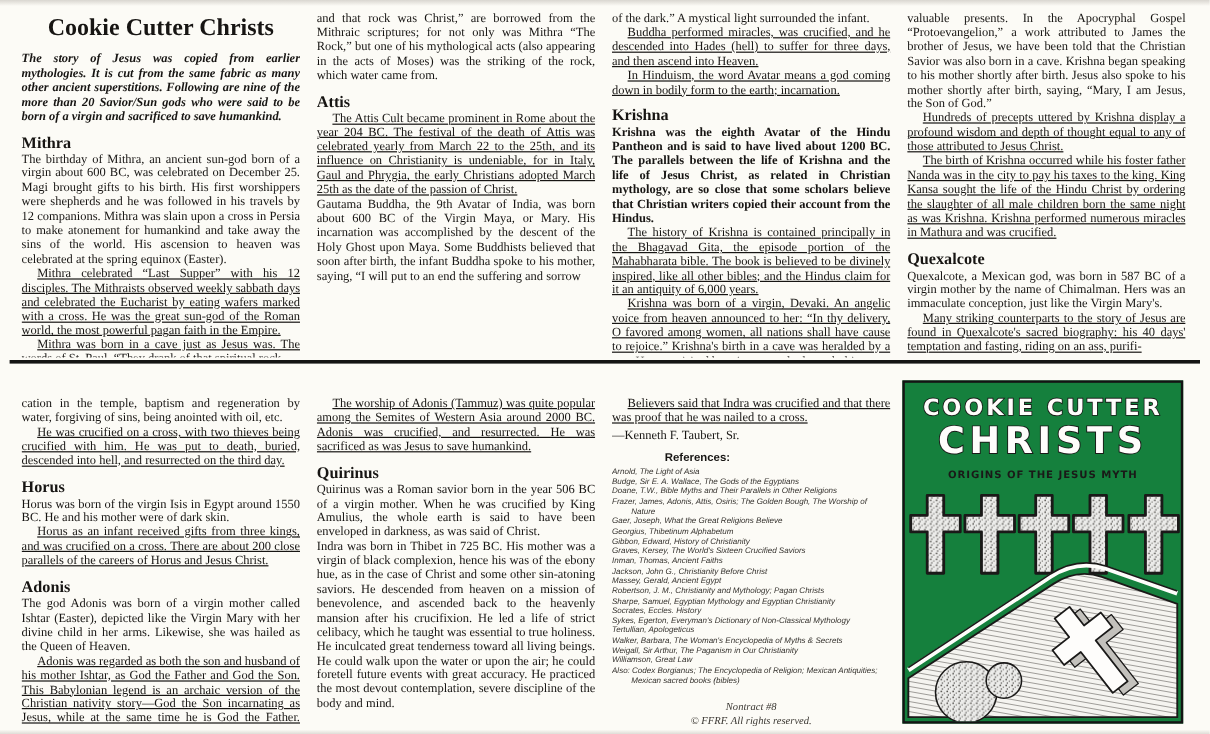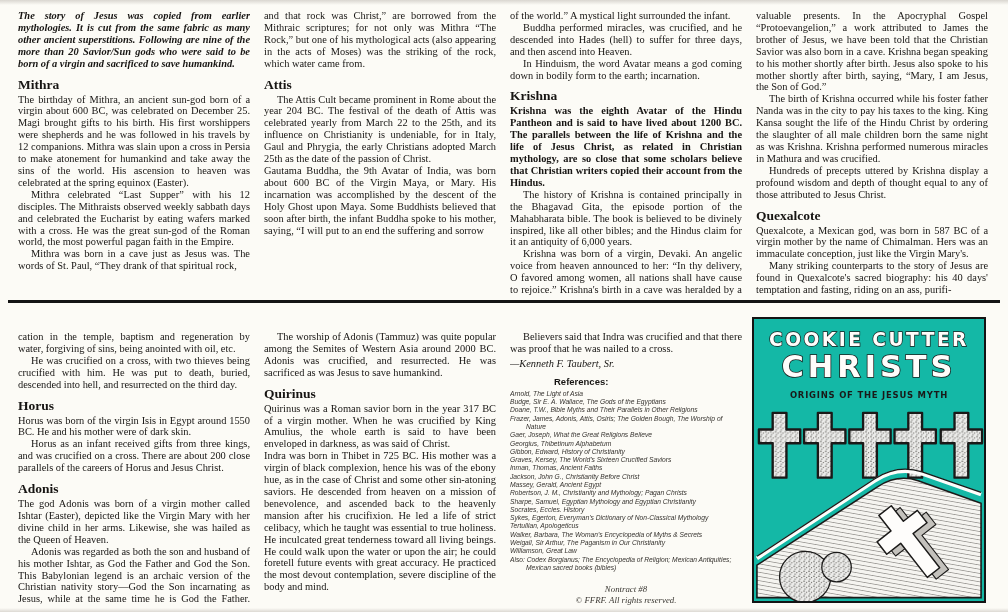--- a/index.html
+++ b/index.html
@@ -10,74 +10,75 @@
   }
   .scan-edge-top{position:absolute;top:0;left:0;right:0;height:5px;
     background:linear-gradient(#d9d6d0,#fcfbf6);}
   .scan-edge-bottom{position:absolute;bottom:0;left:0;right:0;height:4px;
     background:linear-gradient(#fcfbf6,#dcd9d3);}
   .cols{position:absolute;left:18px;display:flex;gap:14px;}
   .top-cols{top:10px;height:288px;width:969px;}
   .bottom-cols{top:331px;height:274px;width:721px;}
   .col{width:232px;flex:0 0 232px;overflow:hidden;}
   .col p{font-size:10.4px;line-height:11.9px;text-align:justify;margin:0;}
-  .indent{text-indent:13px;}
+  .indent{text-indent:13px;text-decoration:underline;}
   .bold-para{font-weight:bold;}
   .doc-title{font-size:20px;font-weight:bold;text-align:center;margin:2px 0 9px;}
   .intro{font-style:italic;font-weight:bold;font-size:10.6px;}
   .sec{font-size:13.5px;font-weight:bold;margin:7px 0 1px;}
   .divider{position:absolute;top:300px;left:8px;width:992px;height:2.5px;background:#141414;}
-  .sig{text-align:right;font-style:italic;font-size:10.8px;margin-top:3px !important;}
+  .sig{text-align:right;font-size:10.8px;margin-top:3px !important;}
   .refs-head{font-family:"Liberation Sans","DejaVu Sans",sans-serif;font-weight:bold;
     font-size:9.5px;margin:6px 0 3px;padding-left:44px;}
   .ref{font-family:"Liberation Sans","DejaVu Sans",sans-serif;font-size:6.7px;
     line-height:8.3px;color:#35322e;padding-left:16px;text-indent:-16px;
     font-style:italic;}
   .footer{margin-top:12px;text-align:center;font-size:8.8px;line-height:11px;}
   .footer .f1,.footer .f2{font-style:italic;color:#3b3833;}
   .art-box{position:absolute;top:317px;left:752px;width:234px;height:286px;
-    border:2.5px solid #141414;background:#14b8a6;box-sizing:border-box;}
+    border:2.5px solid #141414;background:#15803d;box-sizing:border-box;}
   .art-box svg{display:block;width:100%;height:100%;}
 </style>
 </head>
 <body>
 
 <div class="scan-edge-top"></div>
 
 <div class="cols top-cols">
 
   <div class="col">
+    <h1 class="doc-title">Cookie Cutter Christs</h1>
     <p class="intro">The story of Jesus was copied from earlier mythologies. It is cut from the same fabric as many other ancient superstitions. Following are nine of the more than 20 Savior/Sun gods who were said to be born of a virgin and sacrificed to save humankind.</p>
     <h2 class="sec">Mithra</h2>
     <p>The birthday of Mithra, an ancient sun-god born of a virgin about 600 BC, was celebrated on December 25. Magi brought gifts to his birth. His first worshippers were shepherds and he was followed in his travels by 12 companions. Mithra was slain upon a cross in Persia to make atonement for humankind and take away the sins of the world. His ascension to heaven was celebrated at the spring equinox (Easter).</p>
     <p class="indent">Mithra celebrated “Last Supper” with his 12 disciples. The Mithraists observed weekly sabbath days and celebrated the Eucharist by eating wafers marked with a cross. He was the great sun-god of the Roman world, the most powerful pagan faith in the Empire.</p>
     <p class="indent">Mithra was born in a cave just as Jesus was. The words of St. Paul, “They drank of that spiritual rock,</p>
   </div>
 
   <div class="col">
     <p>and that rock was Christ,” are borrowed from the Mithraic scriptures; for not only was Mithra “The Rock,” but one of his mythological acts (also appearing in the acts of Moses) was the striking of the rock, which water came from.</p>
     <h2 class="sec">Attis</h2>
     <p class="indent">The Attis Cult became prominent in Rome about the year 204 BC. The festival of the death of Attis was celebrated yearly from March 22 to the 25th, and its influence on Christianity is undeniable, for in Italy, Gaul and Phrygia, the early Christians adopted March 25th as the date of the passion of Christ.</p>
     <p>Gautama Buddha, the 9th Avatar of India, was born about 600 BC of the Virgin Maya, or Mary. His incarnation was accomplished by the descent of the Holy Ghost upon Maya. Some Buddhists believed that soon after birth, the infant Buddha spoke to his mother, saying, “I will put to an end the suffering and sorrow</p>
   </div>
 
   <div class="col">
-    <p>of the world.” A mystical light surrounded the infant.</p>
+    <p>of the dark.” A mystical light surrounded the infant.</p>
     <p class="indent">Buddha performed miracles, was crucified, and he descended into Hades (hell) to suffer for three days, and then ascend into Heaven.</p>
     <p class="indent">In Hinduism, the word Avatar means a god coming down in bodily form to the earth; incarnation.</p>
     <h2 class="sec">Krishna</h2>
     <p class="bold-para">Krishna was the eighth Avatar of the Hindu Pantheon and is said to have lived about 1200 BC. The parallels between the life of Krishna and the life of Jesus Christ, as related in Christian mythology, are so close that some scholars believe that Christian writers copied their account from the Hindus.</p>
     <p class="indent">The history of Krishna is contained principally in the Bhagavad Gita, the episode portion of the Mahabharata bible. The book is believed to be divinely inspired, like all other bibles; and the Hindus claim for it an antiquity of 6,000 years.</p>
     <p class="indent">Krishna was born of a virgin, Devaki. An angelic voice from heaven announced to her: “In thy delivery, O favored among women, all nations shall have cause to rejoice.” Krishna's birth in a cave was heralded by a star. He was visited by wise men who brought him</p>
   </div>
 
   <div class="col">
     <p>valuable presents. In the Apocryphal Gospel “Protoevangelion,” a work attributed to James the brother of Jesus, we have been told that the Christian Savior was also born in a cave. Krishna began speaking to his mother shortly after birth. Jesus also spoke to his mother shortly after birth, saying, “Mary, I am Jesus, the Son of God.”</p>
+    <p class="indent">Hundreds of precepts uttered by Krishna display a profound wisdom and depth of thought equal to any of those attributed to Jesus Christ.</p>
     <p class="indent">The birth of Krishna occurred while his foster father Nanda was in the city to pay his taxes to the king. King Kansa sought the life of the Hindu Christ by ordering the slaughter of all male children born the same night as was Krishna. Krishna performed numerous miracles in Mathura and was crucified.</p>
-    <p class="indent">Hundreds of precepts uttered by Krishna display a profound wisdom and depth of thought equal to any of those attributed to Jesus Christ.</p>
     <h2 class="sec">Quexalcote</h2>
     <p>Quexalcote, a Mexican god, was born in 587 BC of a virgin mother by the name of Chimalman. Hers was an immaculate conception, just like the Virgin Mary's.</p>
     <p class="indent">Many striking counterparts to the story of Jesus are found in Quexalcote's sacred biography: his 40 days' temptation and fasting, riding on an ass, purifi-</p>
   </div>
 
 </div>
 
 <div class="divider"></div>
 
 <div class="cols bottom-cols">
@@ -89,21 +90,21 @@
     <p>Horus was born of the virgin Isis in Egypt around 1550 BC. He and his mother were of dark skin.</p>
     <p class="indent">Horus as an infant received gifts from three kings, and was crucified on a cross. There are about 200 close parallels of the careers of Horus and Jesus Christ.</p>
     <h2 class="sec">Adonis</h2>
     <p>The god Adonis was born of a virgin mother called Ishtar (Easter), depicted like the Virgin Mary with her divine child in her arms. Likewise, she was hailed as the Queen of Heaven.</p>
     <p class="indent">Adonis was regarded as both the son and husband of his mother Ishtar, as God the Father and God the Son. This Babylonian legend is an archaic version of the Christian nativity story—God the Son incarnating as Jesus, while at the same time he is God the Father. (Was Jesus both Son and Husband of the Virgin Mary?)</p>
   </div>
 
   <div class="col">
     <p class="indent">The worship of Adonis (Tammuz) was quite popular among the Semites of Western Asia around 2000 BC. Adonis was crucified, and resurrected. He was sacrificed as was Jesus to save humankind.</p>
     <h2 class="sec">Quirinus</h2>
-    <p>Quirinus was a Roman savior born in the year 317 BC of a virgin mother. When he was crucified by King Amulius, the whole earth is said to have been enveloped in darkness, as was said of Christ.</p>
+    <p>Quirinus was a Roman savior born in the year 506 BC of a virgin mother. When he was crucified by King Amulius, the whole earth is said to have been enveloped in darkness, as was said of Christ.</p>
     <p>Indra was born in Thibet in 725 BC. His mother was a virgin of black complexion, hence his was of the ebony hue, as in the case of Christ and some other sin-atoning saviors. He descended from heaven on a mission of benevolence, and ascended back to the heavenly mansion after his crucifixion. He led a life of strict celibacy, which he taught was essential to true holiness. He inculcated great tenderness toward all living beings. He could walk upon the water or upon the air; he could foretell future events with great accuracy. He practiced the most devout contemplation, severe discipline of the body and mind.</p>
   </div>
 
   <div class="col">
     <p class="indent">Believers said that Indra was crucified and that there was proof that he was nailed to a cross.</p>
     <p class="sig">—Kenneth F. Taubert, Sr.</p>
     <div class="refs-head">References:</div>
     <div>
         <div class="ref">Arnold, The Light of Asia</div>
         <div class="ref">Budge, Sir E. A. Wallace, The Gods of the Egyptians</div>

